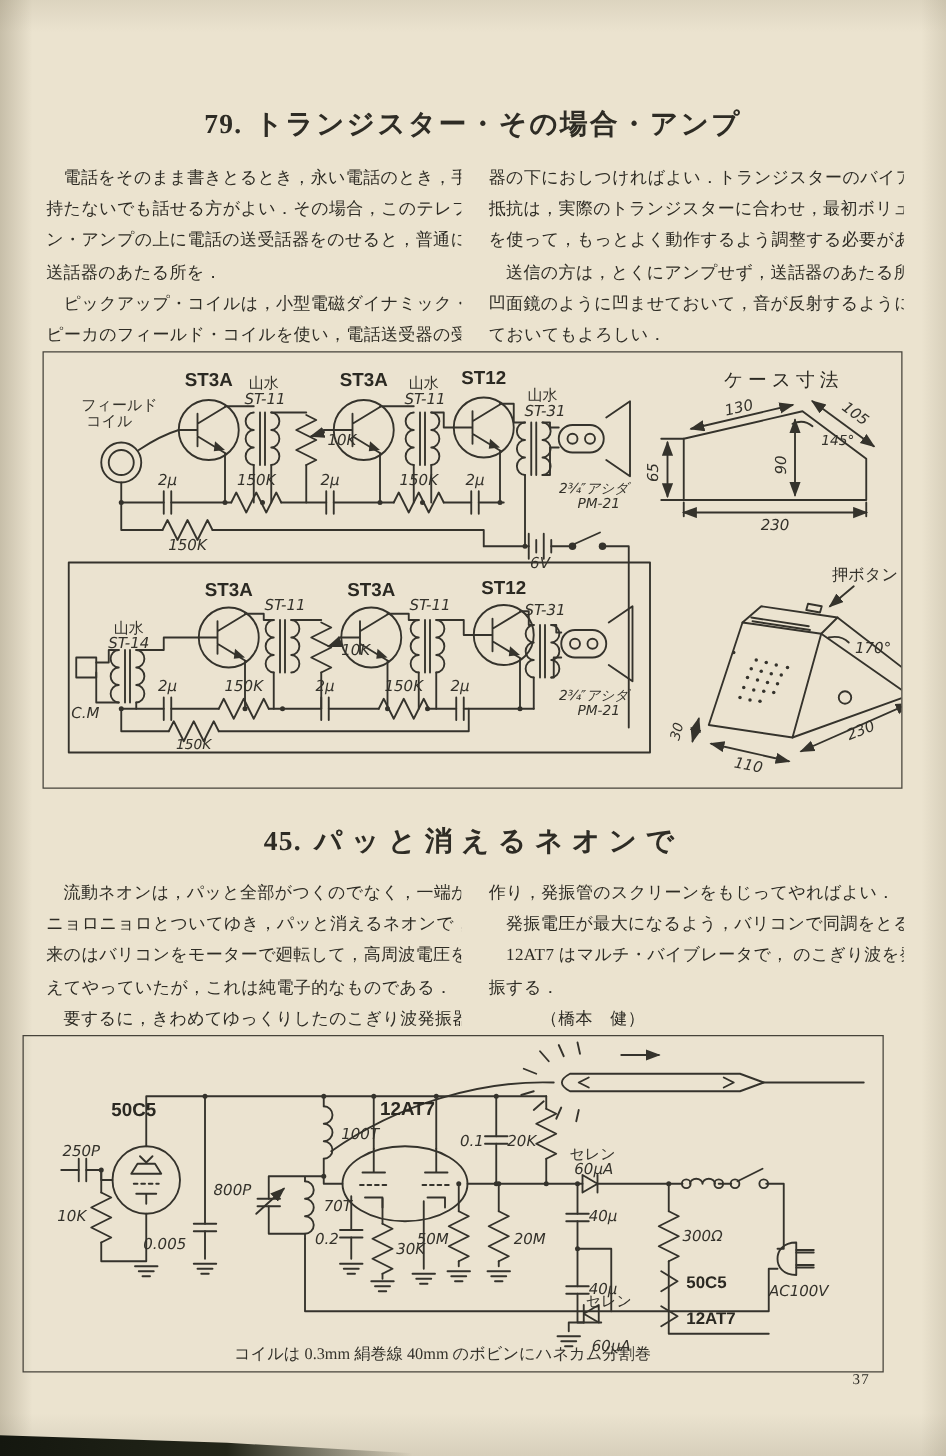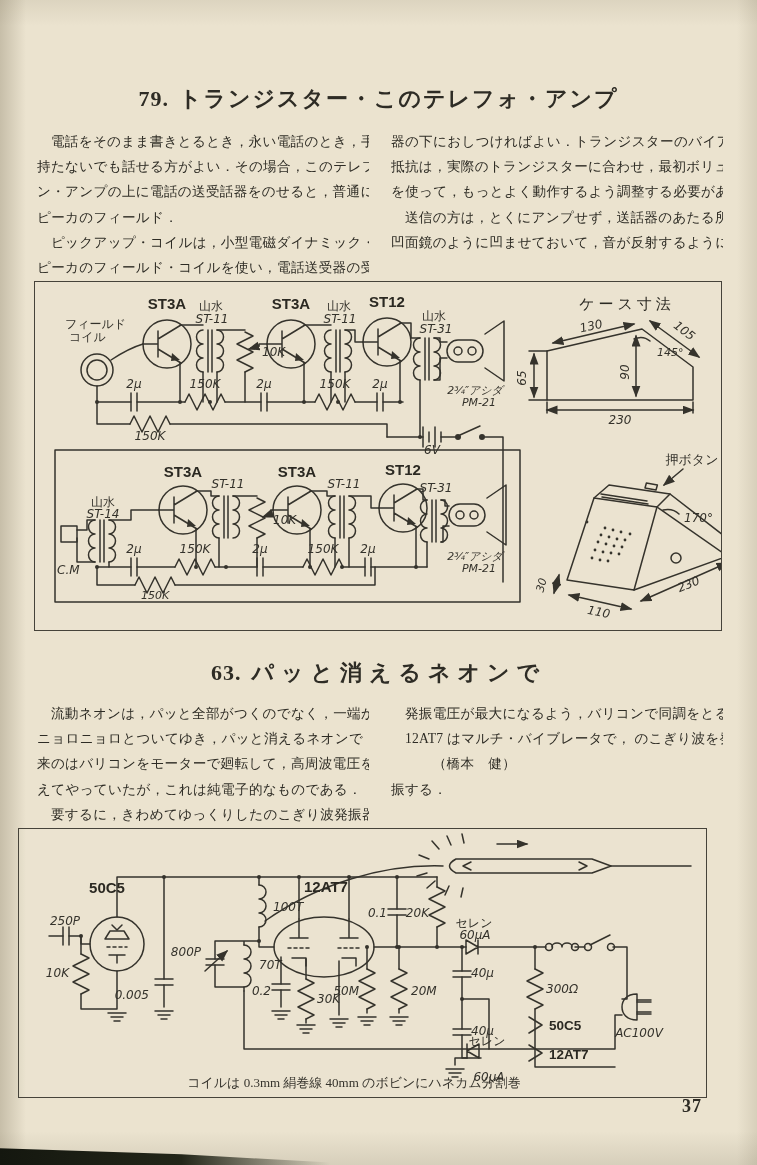--- a/index.html
+++ b/index.html
@@ -26,47 +26,48 @@
   svg{display:block;}
   svg text{stroke:none;}
   .lv{font:italic 12px "DejaVu Sans",sans-serif;fill:#34322b;}
   .lv11{font:italic 11px "DejaVu Sans",sans-serif;fill:#34322b;}
   .lb{font:bold 15px "Liberation Sans",sans-serif;fill:#2b2922;}
   .lb13{font:bold 13.5px "Liberation Sans",sans-serif;fill:#2b2922;}
   .lj{font:12px "Liberation Serif","DejaVu Serif",serif;fill:#34322b;}
   .lj13{font:13px "Liberation Serif","DejaVu Serif",serif;fill:#34322b;}
   .lj15{font:15px "Liberation Serif","DejaVu Serif",serif;fill:#2b2922;letter-spacing:4px;}
   .dot{fill:#35332c;stroke:none;}
-  .pageno{position:absolute;left:682px;top:1096px;font-size:18px;font-weight:bold;letter-spacing:1px;}
+  .pageno{position:absolute;left:682px;top:1096px;font-size:12px;font-weight:normal;letter-spacing:1px;}
   .corner{position:absolute;left:0;bottom:0;width:330px;height:24px;
     background:linear-gradient(to right,#14170f 0%,#232619 55%,rgba(35,38,25,0) 100%);
     clip-path:polygon(0 30%,55% 55%,100% 90%,100% 100%,0 100%);}
 </style>
 </head>
 <body>
 
 <div class="title t62" style="top:84px">
-  <span class="no">79.</span><span class="nm">トランジスター・このテレフォ・アンプ</span>
+  <span class="no">79.</span><span class="nm">トランジスター・その場合・アンプ</span>
 </div>
 
 <div class="cols" style="top:129px">
   <div class="col">
     <div>　電話をそのまま書きとるとき，永い電話のとき，手で</div>
     <div>持たないでも話せる方がよい．その場合，このテレフォ</div>
     <div>ン・アンプの上に電話の送受話器をのせると，普通にし</div>
-    <div>ピーカのフィールド．</div>
+    <div>送話器のあたる所を．</div>
     <div>　ピックアップ・コイルは，小型電磁ダイナミック・ス</div>
     <div>ピーカのフィールド・コイルを使い，電話送受器の受話</div>
   </div>
   <div class="col">
     <div>器の下におしつければよい．トランジスターのバイアス</div>
     <div>抵抗は，実際のトランジスターに合わせ，最初ボリューム</div>
     <div>を使って，もっとよく動作するよう調整する必要がある．</div>
     <div>　送信の方は，とくにアンプせず，送話器のあたる所を，</div>
     <div>凹面鏡のように凹ませておいて，音が反射するようにし</div>
+    <div>ておいてもよろしい．</div>
   </div>
 </div>
 
 <div class="schem-box" style="left:34px;top:281px;width:686px;height:348px">
 <svg width="686" height="348" viewBox="0 0 686 348">
   <defs>
     <marker id="arr" markerWidth="9" markerHeight="8" refX="7" refY="3" orient="auto-start-reverse">
       <path d="M0,0 L8,3 L0,6 Z" fill="#35332c"></path>
     </marker>
     <g id="tr">
@@ -303,36 +304,37 @@
       <text class="lv" x="649" y="240">170°</text>
       <text class="lv11" transform="translate(510,304) rotate(-75)" text-anchor="middle">30</text>
       <text class="lv" transform="translate(563,334) rotate(11)" text-anchor="middle">110</text>
       <text class="lv" transform="translate(655,306) rotate(-22)" text-anchor="middle">230</text>
     </g>
   </g>
 </svg>
 </div>
 
 <div class="title t63" style="top:658px">
-  <span class="no">63.</span><span class="nm">パッと消えるネオンで</span>
+  <span class="no">45.</span><span class="nm">パッと消えるネオンで</span>
 </div>
 
 <div class="cols" style="top:701px">
   <div class="col">
     <div>　流動ネオンは，パッと全部がつくのでなく，一端から</div>
     <div>ニョロニョロとついてゆき，パッと消えるネオンで，従</div>
     <div>来のはバリコンをモーターで廻転して，高周波電圧を変</div>
     <div>えてやっていたが，これは純電子的なものである．</div>
     <div>　要するに，きわめてゆっくりしたのこぎり波発振器を</div>
   </div>
   <div class="col">
+    <div>作り，発振管のスクリーンをもじってやればよい．</div>
     <div>　発振電圧が最大になるよう，バリコンで同調をとる．</div>
     <div>　12AT7 はマルチ・バイブレータで， のこぎり波を発</div>
+    <div>振する．</div>
     <div>　　　（橋本　健）</div>
-    <div>振する．</div>
   </div>
 </div>
 
 <div class="schem-box" style="left:18px;top:828px;width:687px;height:268px">
 <svg width="687" height="268" viewBox="0 0 687 268">
   <g stroke="#35332c" stroke-width="1.5" fill="none" stroke-linecap="round" stroke-linejoin="round">
 
     <g>
       <path d="M437,30 H573 L592,37 L573,44 H437 Q424,37 437,30 Z"></path>
       <path d="M452,33 l-8,4 l8,4"></path>

